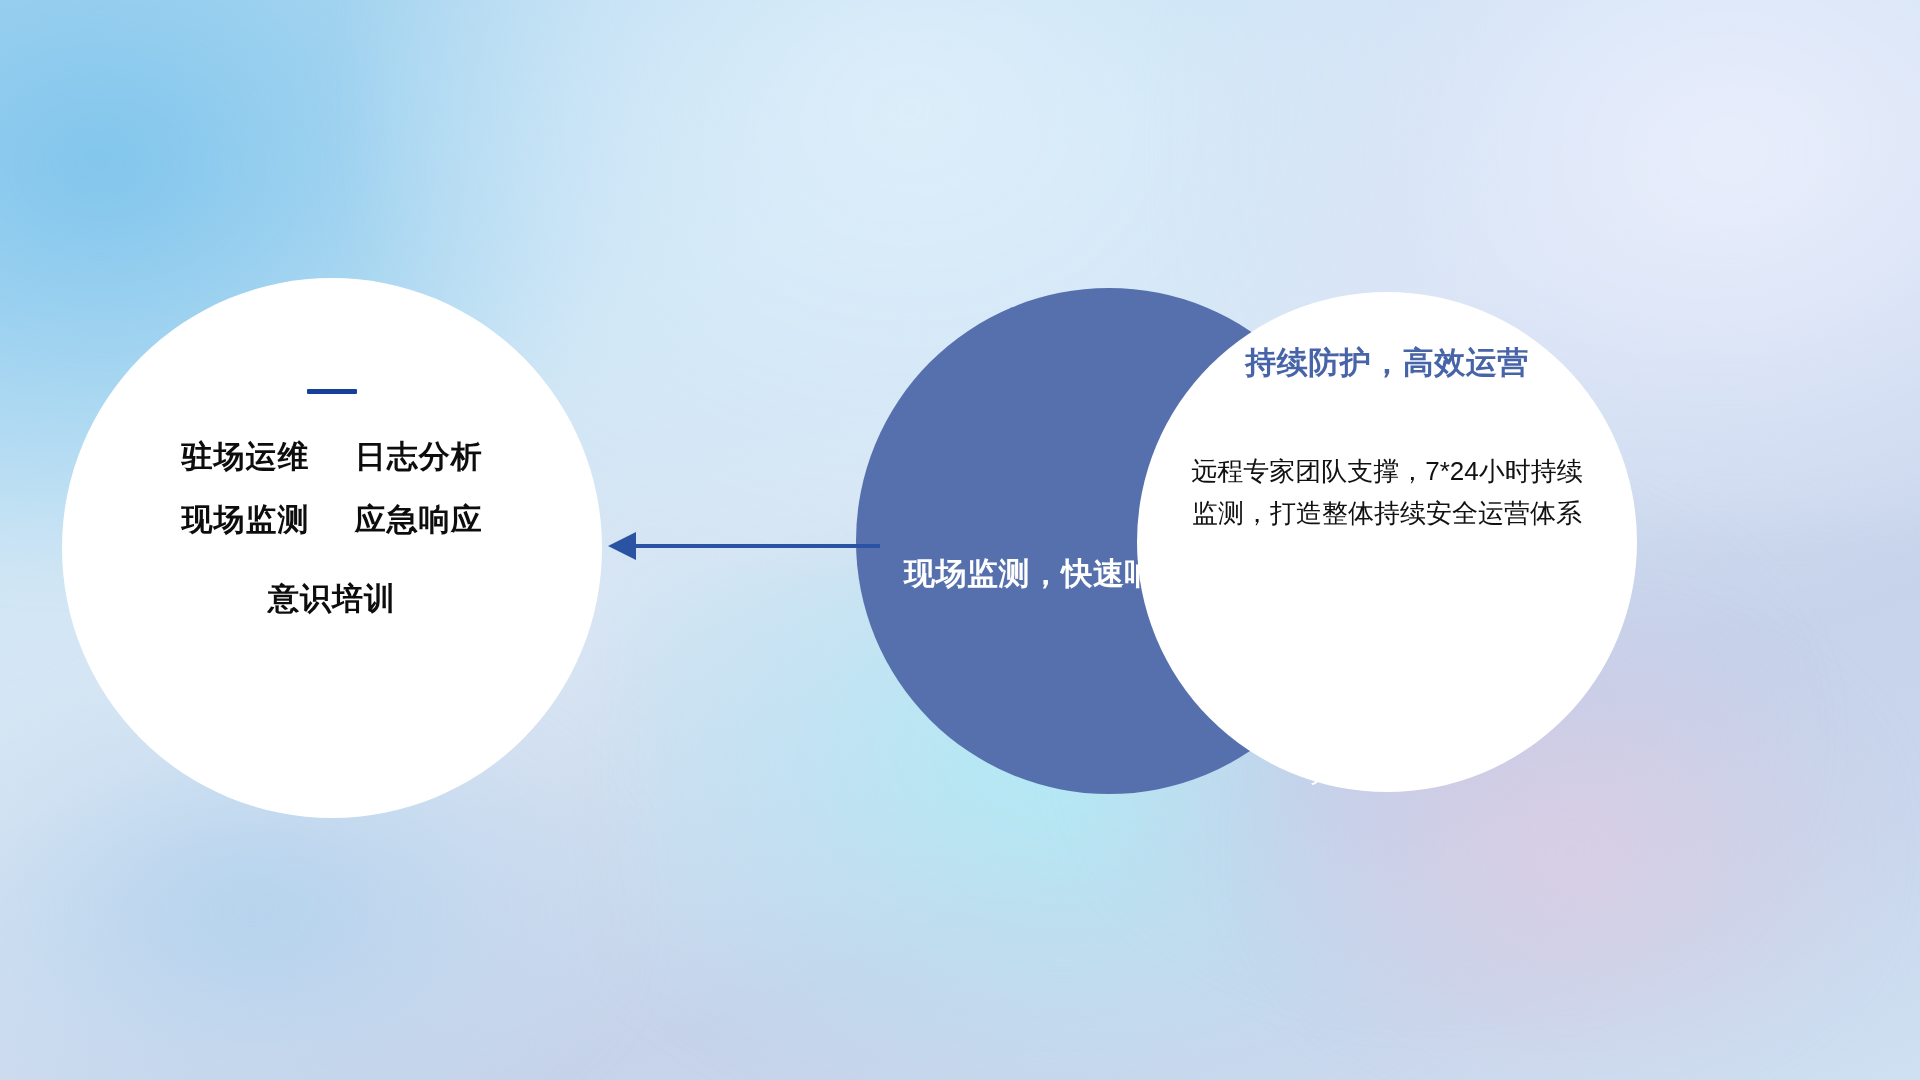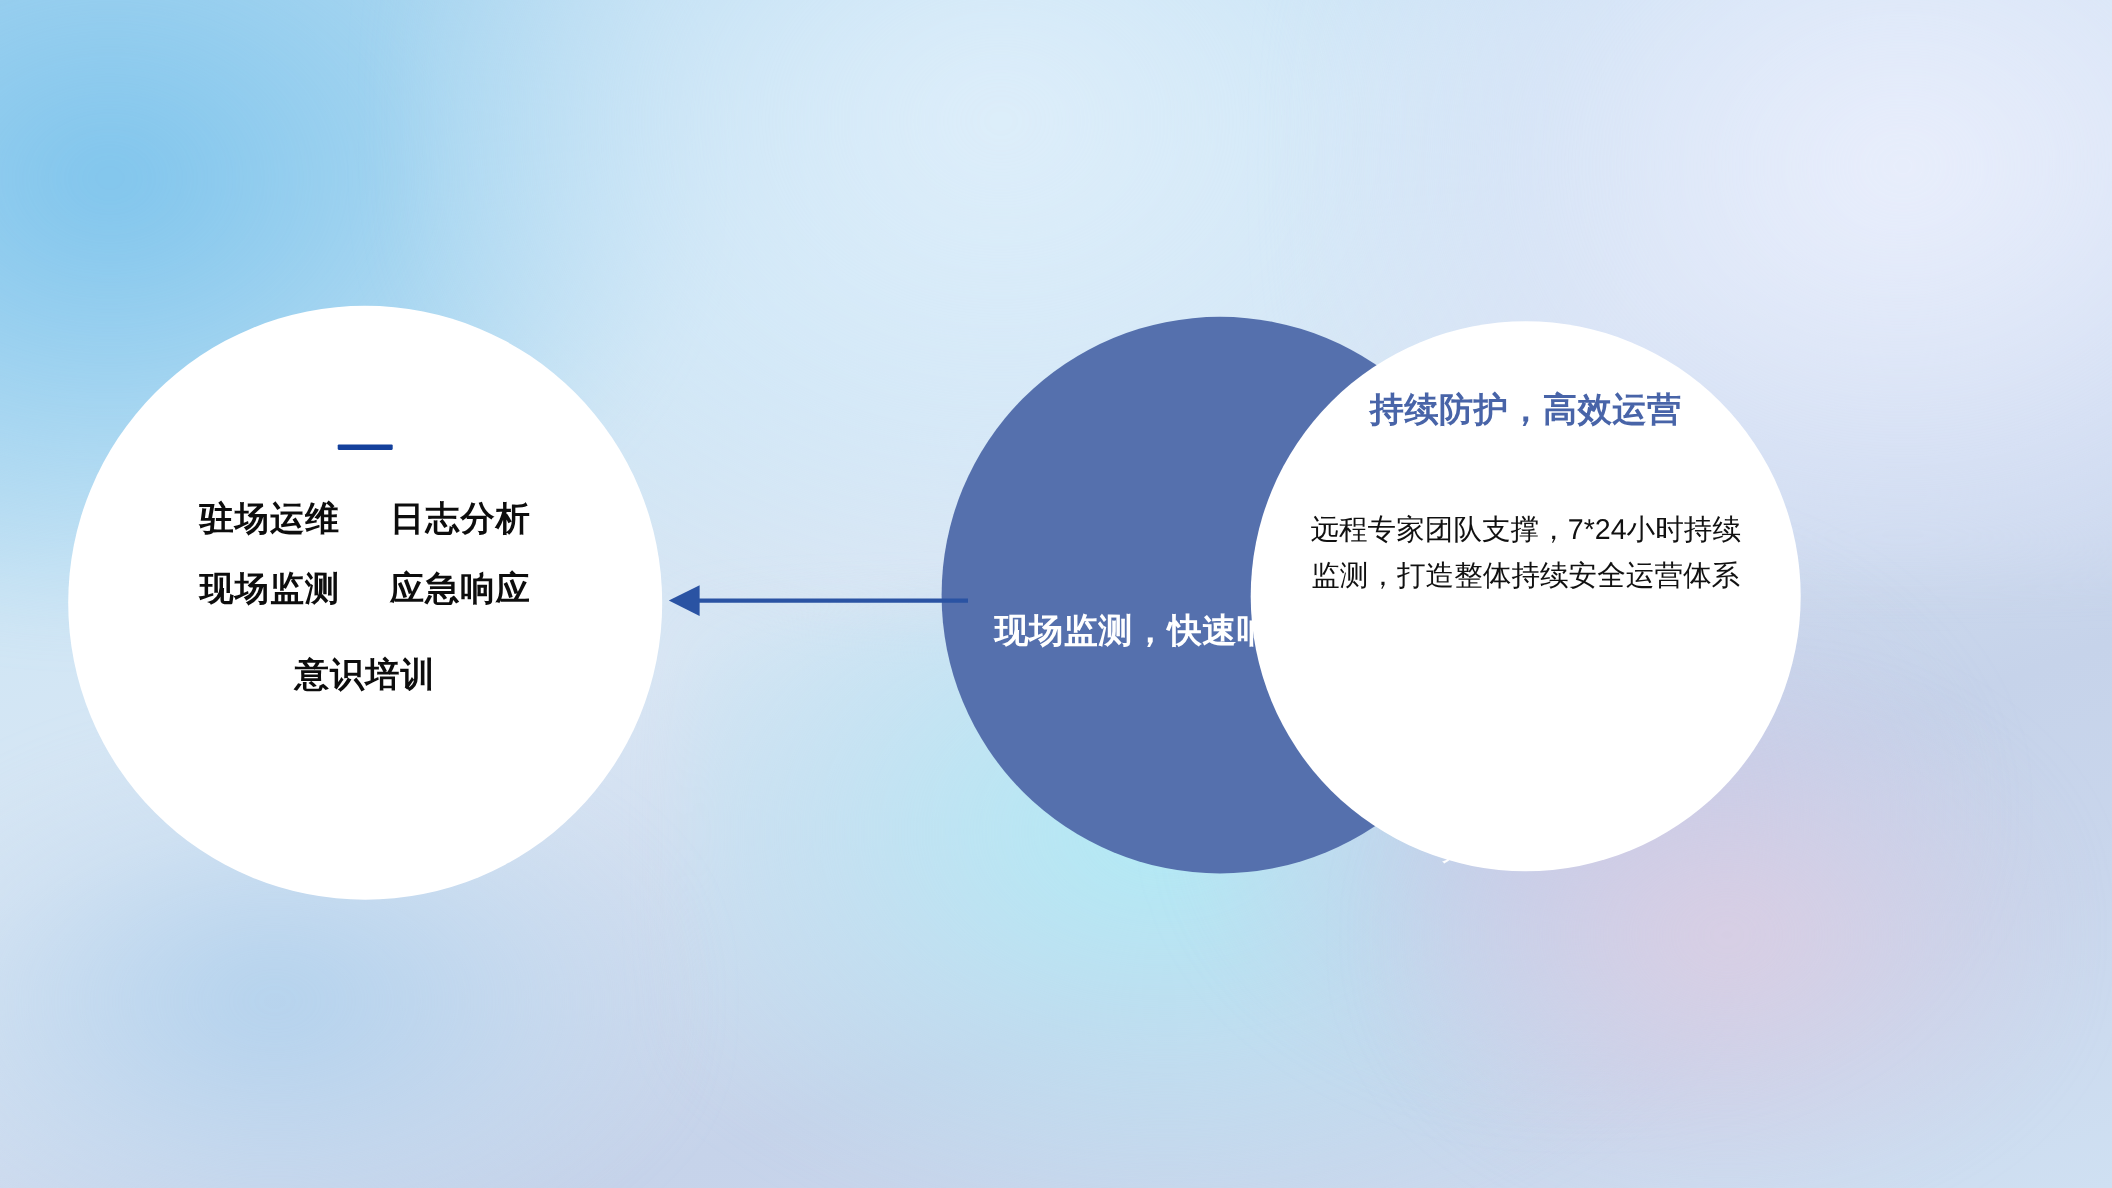--- a/index.html
+++ b/index.html
@@ -90,21 +90,21 @@
   .circle-white { background: #ffffff; }
   .circle-blue  { background: #5570ad; }
 
   #circle-left   { left: 62px;   top: 278px; width: 540px; height: 540px; }
   #circle-center { left: 856px;  top: 288px; width: 506px; height: 506px; }
   #circle-right  { left: 1137px; top: 292px; width: 500px; height: 500px; }
 
   
   #left-content {
     position: absolute;
-    left: 62px; top: 278px;
+    left: 62px; top: 263px;
     width: 540px; height: 540px;
     display: flex;
     flex-direction: column;
     align-items: center;
     justify-content: flex-start;
     padding-top: 126px;
     box-sizing: border-box;
   }
   .accent-bar {
     width: 50px;
@@ -153,21 +153,21 @@
     font-size: 26px;
     line-height: 1.62;
     color: #ffffff;
     text-align: right;
     width: 300px;
   }
 
   
   #right-content {
     position: absolute;
-    left: 1137px; top: 290px;
+    left: 1137px; top: 280px;
     width: 500px; height: 500px;
     box-sizing: border-box;
     display: flex;
     flex-direction: column;
     align-items: center;
     padding-top: 62px;
     z-index: 4;
   }
   .right-title {
     font-size: 31px;

